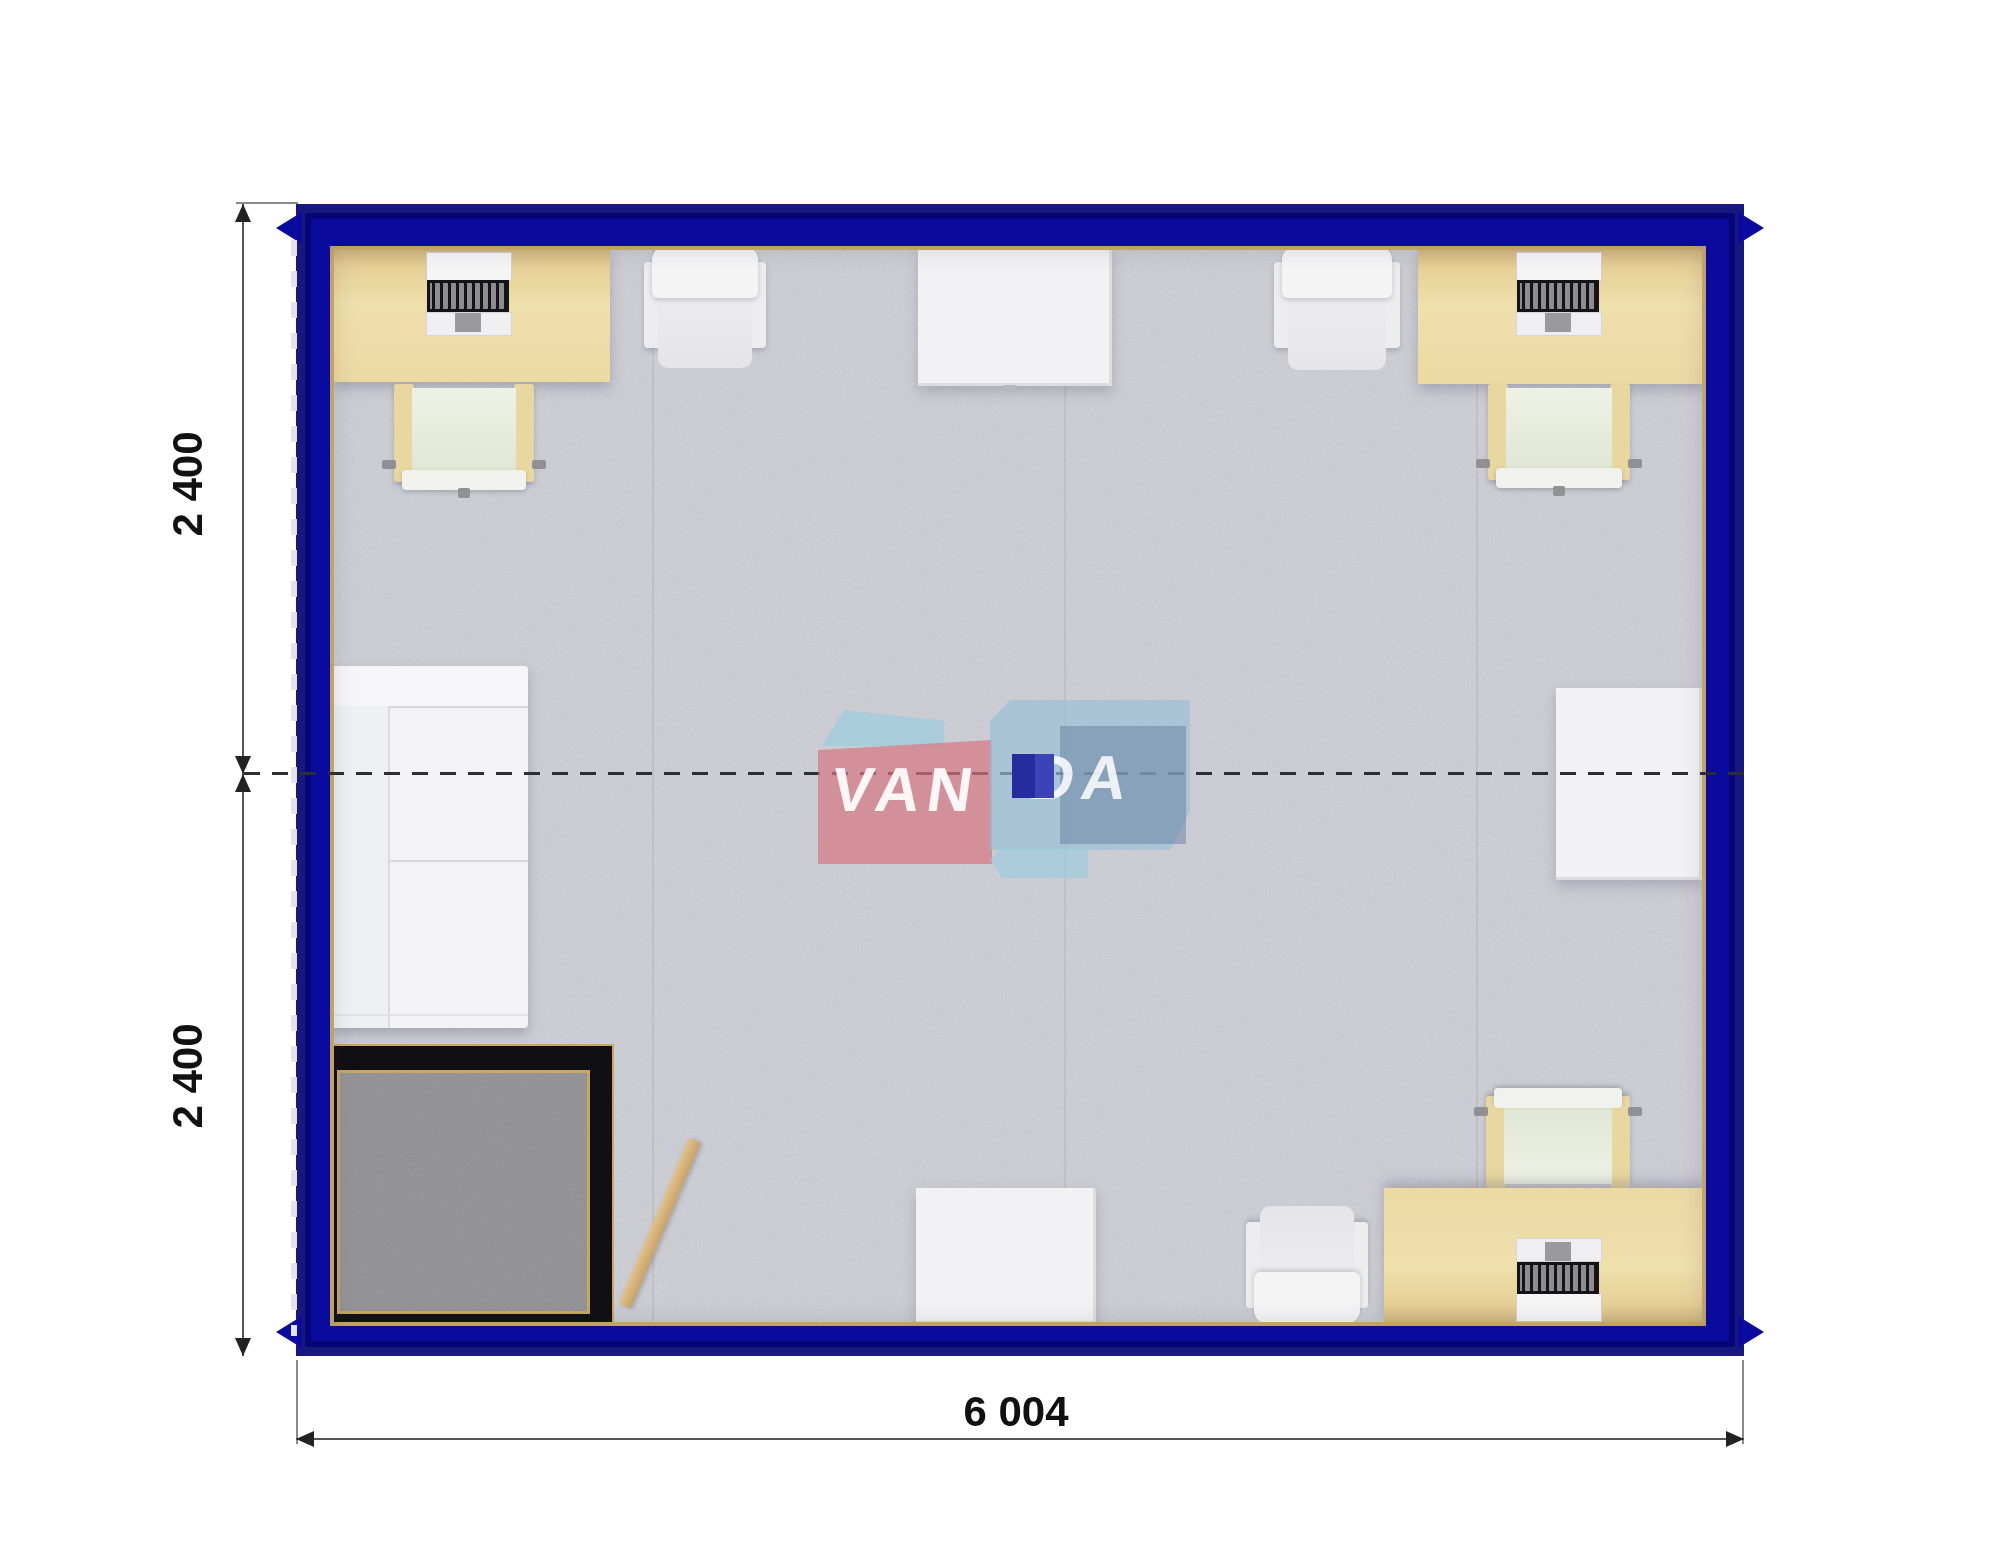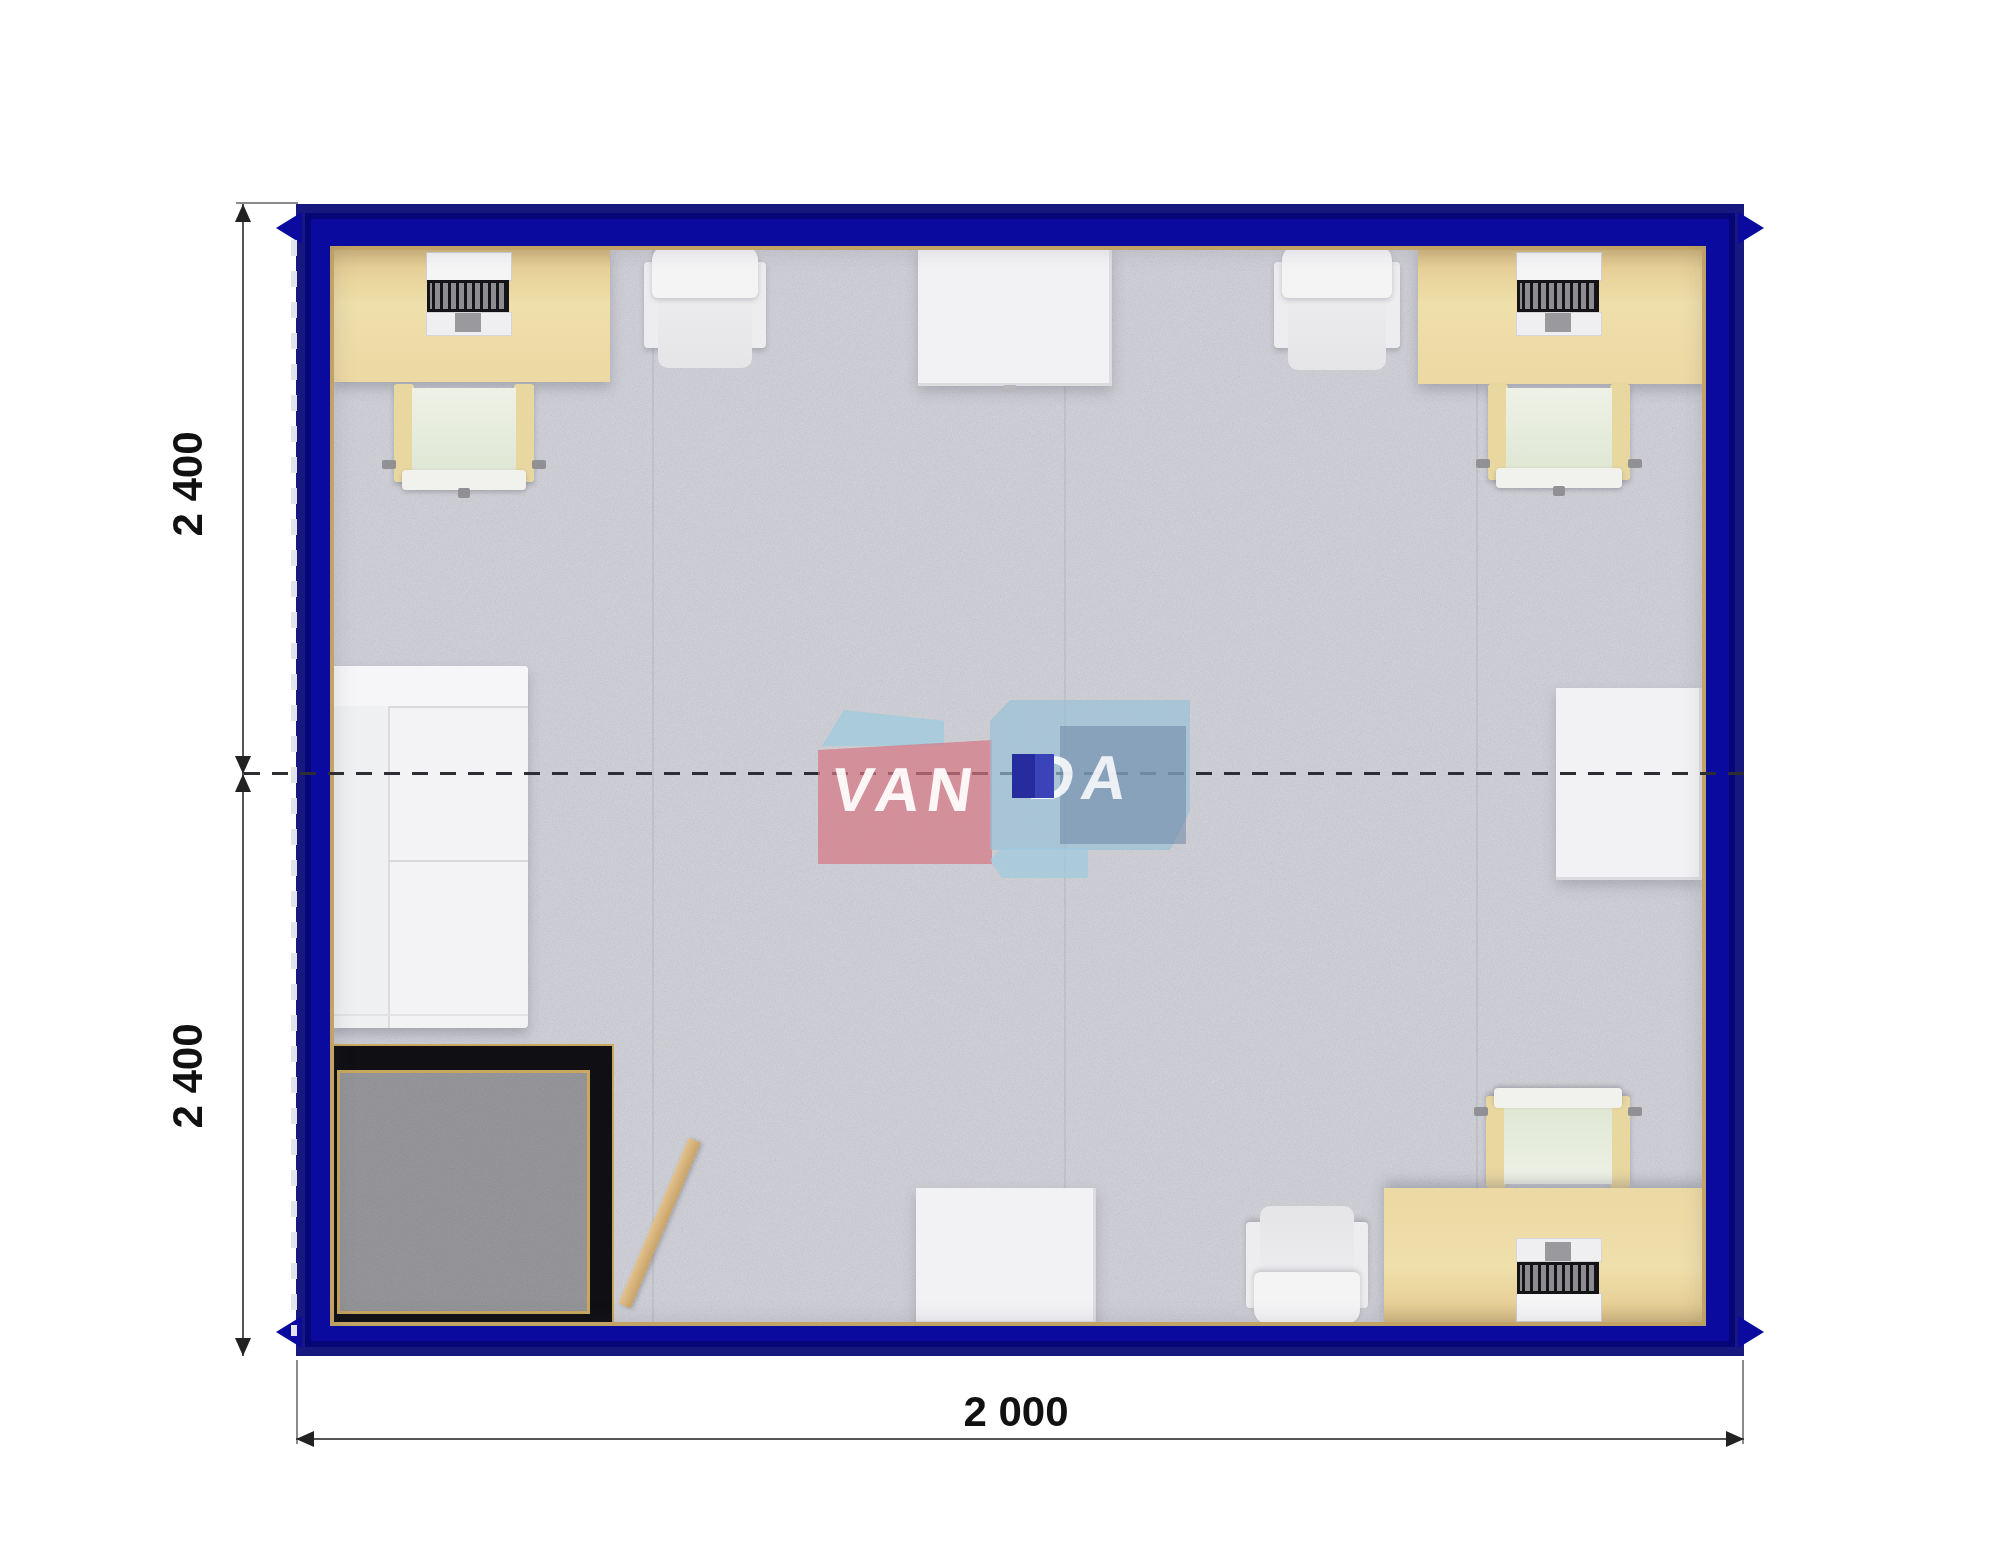--- a/index.html
+++ b/index.html
@@ -151,21 +151,21 @@
   <i class="arrow ar-up" style="left:235px;top:774px;"></i>
   <i class="arrow ar-dn" style="left:235px;top:1338px;"></i>
   <div class="dim-label vert" style="left:188px;top:484px;">2 400</div>
   <div class="dim-label vert" style="left:188px;top:1076px;">2 400</div>
 
   <div class="ext-line" style="left:296px;top:1360px;width:2px;height:84px;"></div>
   <div class="ext-line" style="left:1742px;top:1360px;width:2px;height:84px;"></div>
   <div class="dim-line-h"></div>
   <i class="arrow ar-lf" style="left:296px;top:1431px;"></i>
   <i class="arrow ar-rt" style="left:1726px;top:1431px;"></i>
-  <div class="dim-label horz" style="left:1016px;top:1388px;">2 000</div>
+  <div class="dim-label horz" style="left:1016px;top:1388px;">6 004</div>
 
   <div class="wall-dashes"></div>
 
   <div class="building">
     <i class="corner-tab ct-tl"></i>
     <i class="corner-tab ct-bl"></i>
     <i class="corner-tab ct-tr"></i>
     <i class="corner-tab ct-br"></i>
 
     <div class="floor">

